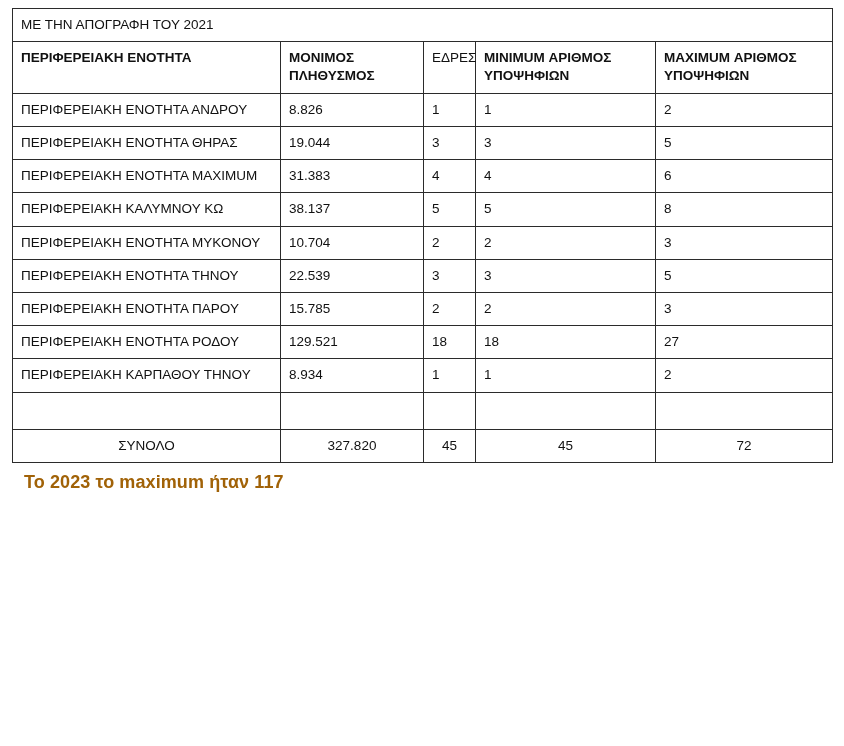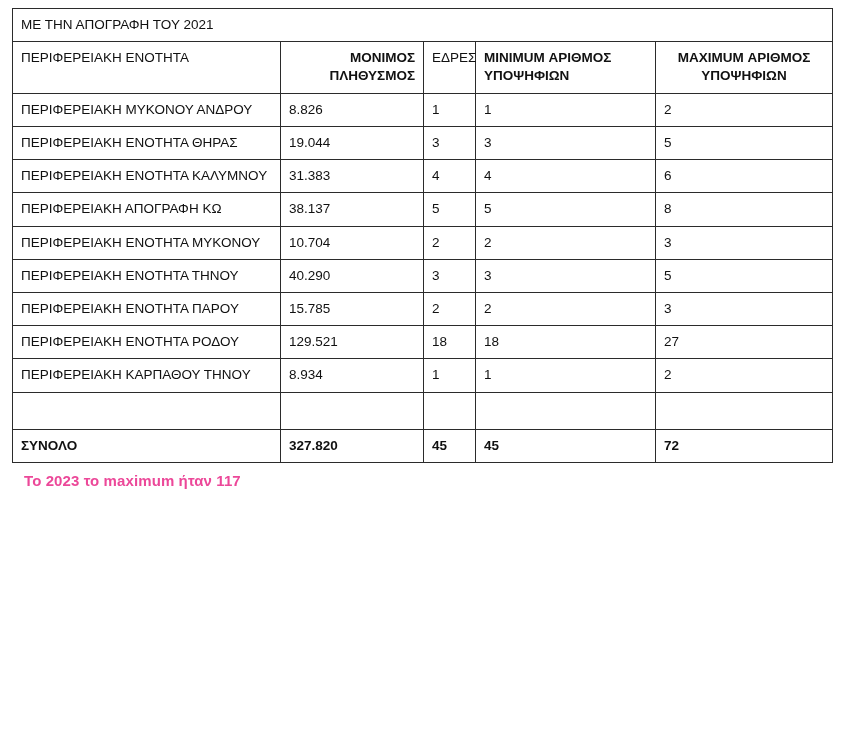--- a/index.html
+++ b/index.html
@@ -37,26 +37,26 @@
     font-weight: bold;
     font-size: 14px;
     padding: 9px 8px;
   }
   .col-name   { width: 268px; }
   .col-pop    { width: 143px; }
   .col-seats  { width:  52px; }
   .col-min    { width: 180px; }
   .col-max    { width: 177px; }
   tr.blank td { height: 22px; }
-  tr.total td { font-weight: bold; }
+  tr.total td { font-weight: normal; text-align: center; }
   .footnote {
     margin: 9px 0 0 12px;
-    font-size: 15px;
+    font-size: 18px;
     font-weight: bold;
-    color: #ec4899;
+    color: #a16207;
     letter-spacing: 0.1px;
   }
 </style>
 </head>
 <body>
 
 <div class="page">
 
   <table class="grid">
     <colgroup>
@@ -64,65 +64,65 @@
       <col class="col-pop">
       <col class="col-seats">
       <col class="col-min">
       <col class="col-max">
     </colgroup>
     <tbody>
       <tr>
         <td class="banner-cell" colspan="5">ΜΕ ΤΗΝ ΑΠΟΓΡΑΦΗ ΤΟΥ 2021</td>
       </tr>
       <tr>
-        <td class="header-cell" style="font-weight:normal;vertical-align:top;">ΠΕΡΙΦΕΡΕΙΑΚΗ ΕΝΟΤΗΤΑ</td>
-        <td class="header-cell" style="font-weight:bold;vertical-align:top;text-align:right;">ΜΟΝΙΜΟΣ ΠΛΗΘΥΣΜΟΣ</td>
+        <td class="header-cell" style="font-weight:bold;vertical-align:top;">ΠΕΡΙΦΕΡΕΙΑΚΗ ΕΝΟΤΗΤΑ</td>
+        <td class="header-cell" style="font-weight:bold;vertical-align:top;">ΜΟΝΙΜΟΣ ΠΛΗΘΥΣΜΟΣ</td>
         <td class="header-cell" style="font-weight:normal;vertical-align:top;">ΕΔΡΕΣ</td>
         <td class="header-cell" style="font-weight:bold;vertical-align:top;">ΜΙΝΙΜUM ΑΡΙΘΜΟΣ ΥΠΟΨΗΦΙΩΝ</td>
-        <td class="header-cell" style="font-weight:bold;vertical-align:top;text-align:center;">ΜΑΧΙΜUM ΑΡΙΘΜΟΣ ΥΠΟΨΗΦΙΩΝ</td>
+        <td class="header-cell" style="font-weight:bold;vertical-align:top;">ΜΑΧΙΜUM ΑΡΙΘΜΟΣ ΥΠΟΨΗΦΙΩΝ</td>
       </tr>
 
       <tr>
-        <td>ΠΕΡΙΦΕΡΕΙΑΚΗ ΜΥΚΟΝΟΥ ΑΝΔΡΟΥ</td>
+        <td>ΠΕΡΙΦΕΡΕΙΑΚΗ ΕΝΟΤΗΤΑ ΑΝΔΡΟΥ</td>
         <td>8.826</td>
         <td>1</td>
         <td>1</td>
         <td>2</td>
       </tr>
       <tr>
         <td>ΠΕΡΙΦΕΡΕΙΑΚΗ ΕΝΟΤΗΤΑ ΘΗΡΑΣ</td>
         <td>19.044</td>
         <td>3</td>
         <td>3</td>
         <td>5</td>
       </tr>
       <tr>
-        <td>ΠΕΡΙΦΕΡΕΙΑΚΗ ΕΝΟΤΗΤΑ ΚΑΛΥΜΝΟΥ</td>
+        <td>ΠΕΡΙΦΕΡΕΙΑΚΗ ΕΝΟΤΗΤΑ ΜΑΧΙΜUM</td>
         <td>31.383</td>
         <td>4</td>
         <td>4</td>
         <td>6</td>
       </tr>
       <tr>
-        <td>ΠΕΡΙΦΕΡΕΙΑΚΗ ΑΠΟΓΡΑΦΗ ΚΩ</td>
+        <td>ΠΕΡΙΦΕΡΕΙΑΚΗ ΚΑΛΥΜΝΟΥ ΚΩ</td>
         <td>38.137</td>
         <td>5</td>
         <td>5</td>
         <td>8</td>
       </tr>
       <tr>
         <td>ΠΕΡΙΦΕΡΕΙΑΚΗ ΕΝΟΤΗΤΑ ΜΥΚΟΝΟΥ</td>
         <td>10.704</td>
         <td>2</td>
         <td>2</td>
         <td>3</td>
       </tr>
       <tr>
         <td>ΠΕΡΙΦΕΡΕΙΑΚΗ ΕΝΟΤΗΤΑ ΤΗΝΟΥ</td>
-        <td>40.290</td>
+        <td>22.539</td>
         <td>3</td>
         <td>3</td>
         <td>5</td>
       </tr>
       <tr>
         <td>ΠΕΡΙΦΕΡΕΙΑΚΗ ΕΝΟΤΗΤΑ ΠΑΡΟΥ</td>
         <td>15.785</td>
         <td>2</td>
         <td>2</td>
         <td>3</td>

